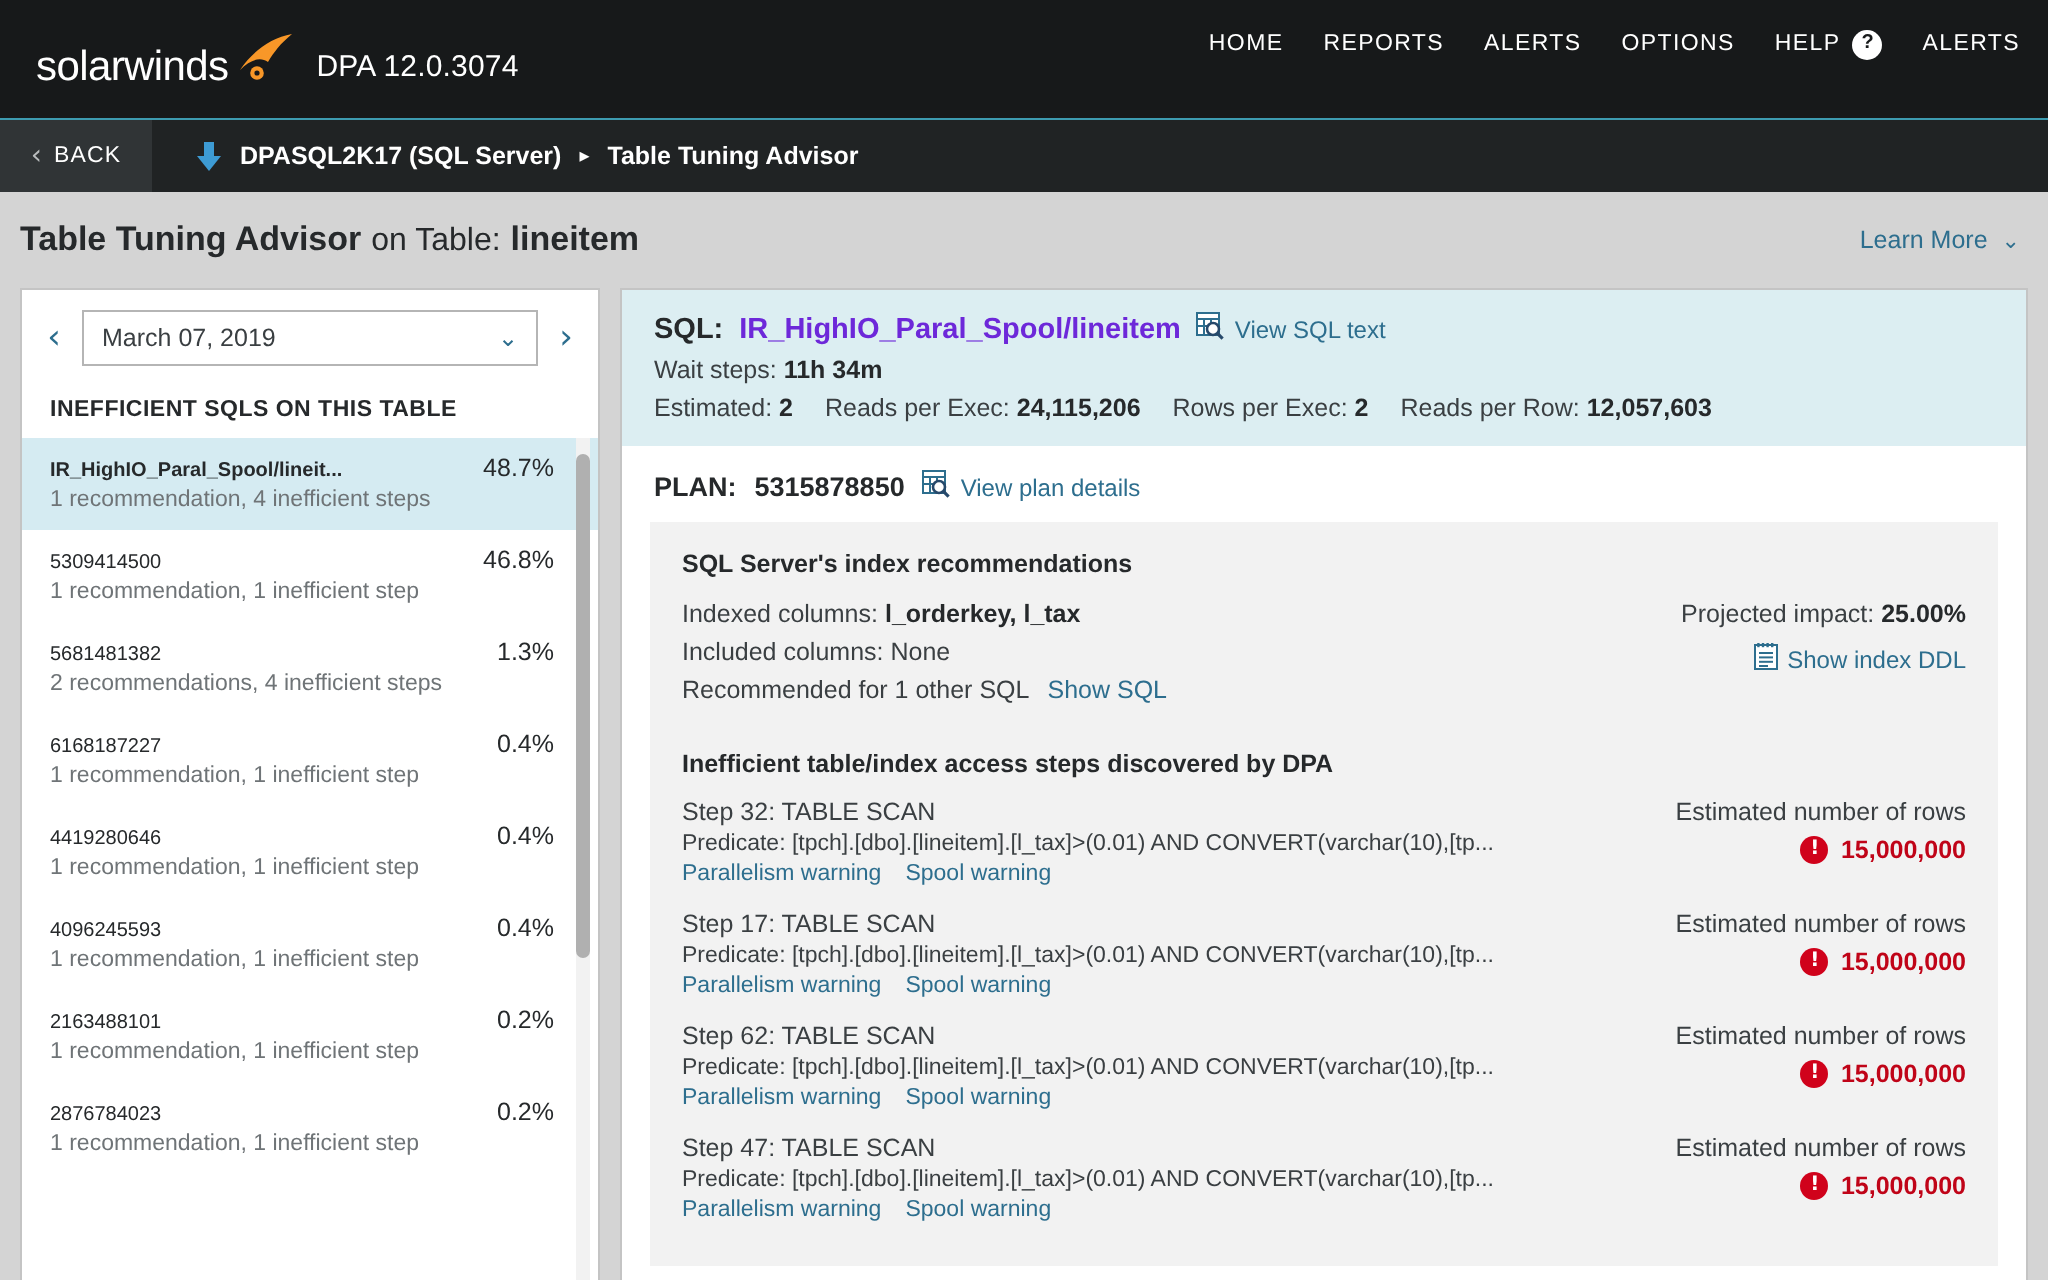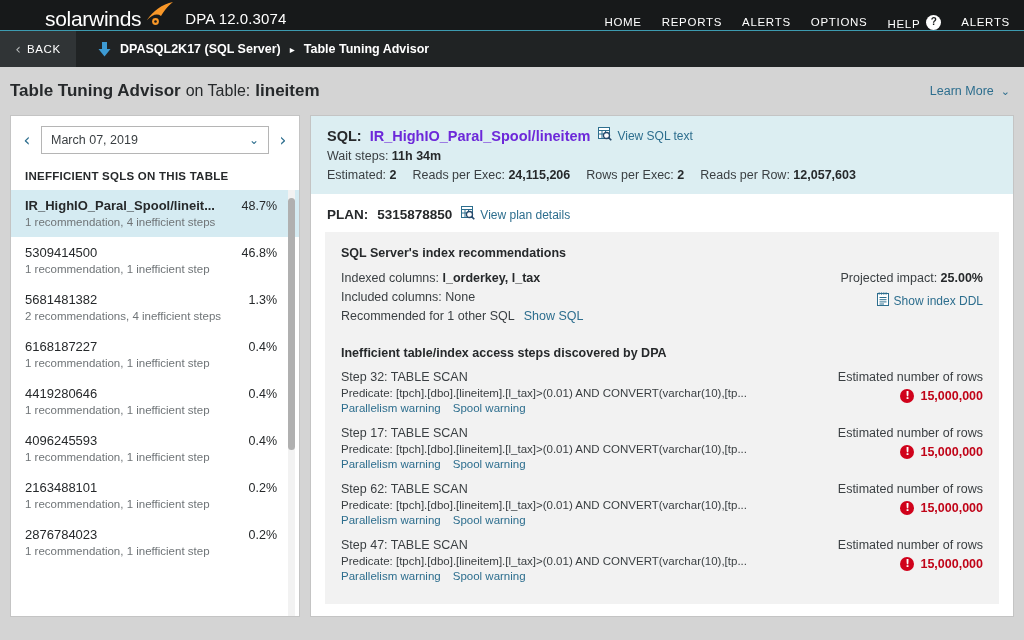--- a/index.html
+++ b/index.html
@@ -5,44 +5,43 @@
   * { box-sizing: border-box; margin: 0; padding: 0; }
   html, body {
     width: 1024px; height: 640px;
     font-family: "Liberation Sans", sans-serif;
     background: #d4d4d4;
     overflow: hidden;
   }
 
   
   .topbar {
-    height: 31px; background: #17191a;
+    height: 60px; background: #17191a;
     display: flex; align-items: center;
     border-bottom: 1px solid #3d9bb0;
     position: relative;
-    padding-left: 27px;
   }
   .brand { display: flex; align-items: flex-end; padding-left: 18px; }
   .sw-word {
     color: #ffffff; font-size: 21px; letter-spacing: -0.3px;
     font-weight: 400; line-height: 21px; position: relative; top: 1px;
   }
   .sw-mark { width: 30px; height: 26px; margin-left: 2px; position: relative; }
   .sw-mark svg { position: absolute; left: 0; top: -2px; }
   .prodname {
     color: #ffffff; font-size: 15px; margin-left: 12px;
     line-height: 21px; position: relative; top: 1px; letter-spacing: 0.1px;
   }
   .topnav {
     position: absolute; right: 14px; top: 0; height: 44px;
     display: flex; align-items: center; gap: 20px;
   }
   .topnav a {
     color: #ffffff; font-size: 11.5px; text-decoration: none;
-    letter-spacing: 0.7px; display: flex; align-items: flex-end; gap: 6px;
+    letter-spacing: 0.7px; display: flex; align-items: center; gap: 6px;
   }
   .qmark {
     width: 15px; height: 15px; border-radius: 50%;
     background: #ffffff; color: #17191a; font-size: 10px;
     font-weight: bold; display: flex; align-items: center;
     justify-content: center; letter-spacing: 0;
   }
   .qmark span { position: relative; top: -0.5px; }
 
   
@@ -106,21 +105,21 @@
     font-size: 11.5px; font-weight: bold; color: #26292b;
     letter-spacing: 0.25px; padding: 10px 10px 8px 14px;
   }
   .sqllist { flex: 1; overflow: hidden; position: relative; }
   .sqlitem {
     padding: 8px 22px 9px 14px; cursor: pointer; border-bottom: 0;
   }
   .sqlitem.sel { background: #d5ebf2; }
   .sqlitem .top { display: flex; align-items: baseline; }
   .sqlitem .nm {
-    font-size: 13px; color: #26292b; white-space: nowrap;
+    font-size: 10px; color: #26292b; white-space: nowrap;
     overflow: hidden; text-overflow: ellipsis;
   }
   .sqlitem.sel .nm { font-weight: bold; }
   .sqlitem .pct { margin-left: auto; font-size: 12.5px; color: #26292b;
     padding-left: 10px; }
   .sqlitem .sub { font-size: 11.5px; color: #6f7477; margin-top: 3px; }
   .side-scroll {
     position: absolute; right: 4px; top: 8px; width: 7px;
     height: 252px; background: #b0b0b0; border-radius: 4px; cursor: pointer;
   }

